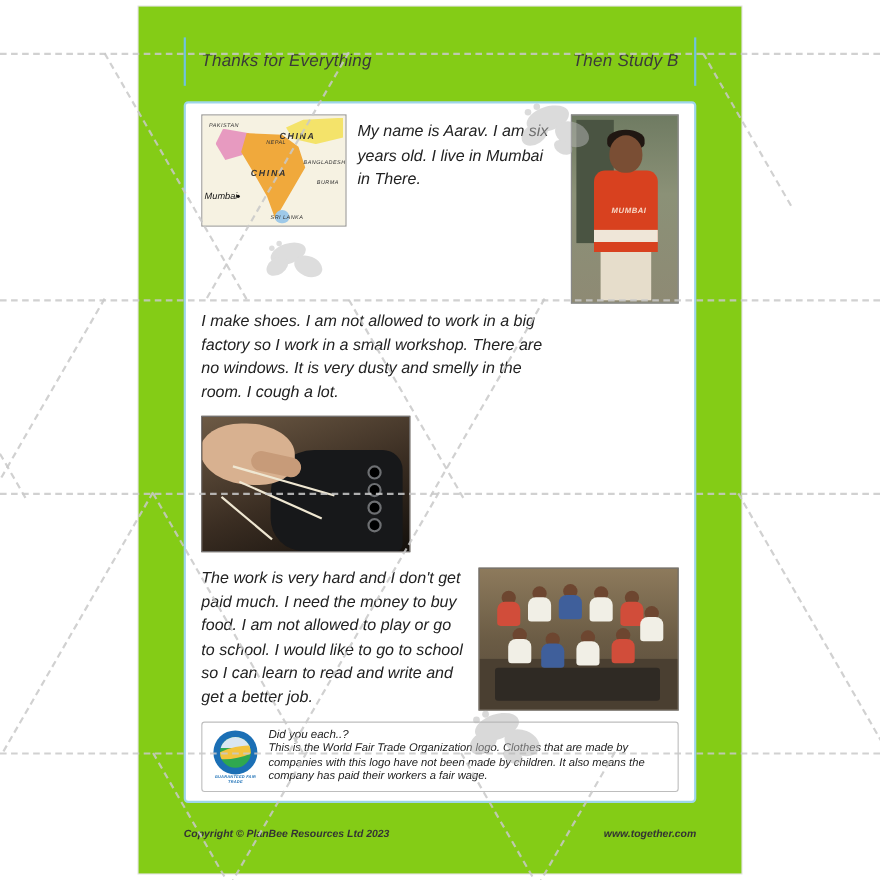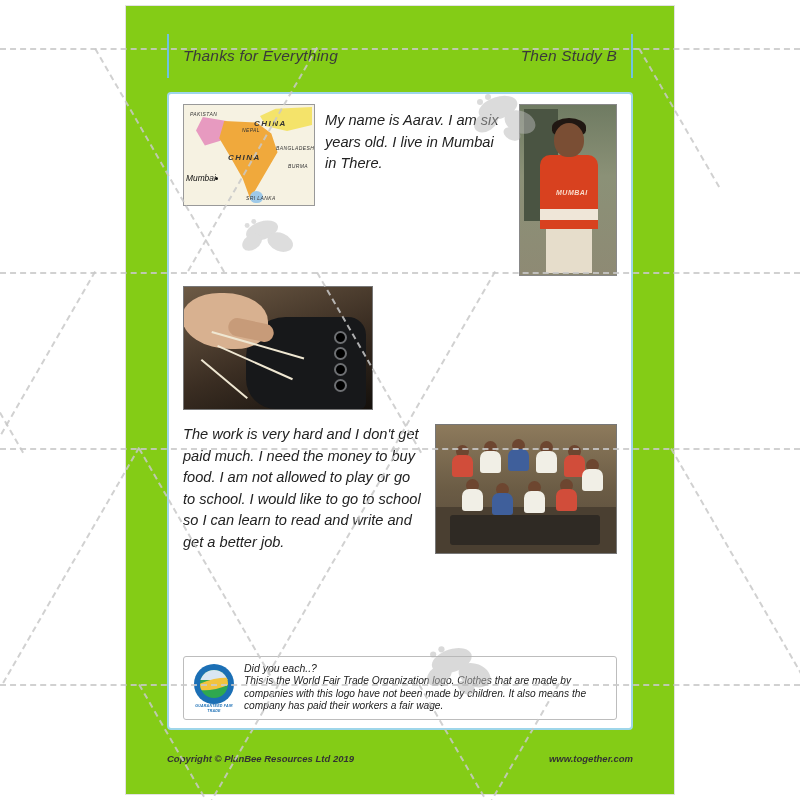--- a/index.html
+++ b/index.html
@@ -396,20 +396,21 @@
           <div class="boy-door"></div>
           <div class="boy-legs"></div>
           <div class="boy-body"></div>
           <div class="boy-stripe"></div>
           <div class="boy-hair"></div>
           <div class="boy-head"></div>
           <div class="boy-txt">MUMBAI</div>
         </div>
       </div>
 
+      <div class="body-text para2">I make shoes. I am not allowed to work in a big factory so I work in a small workshop. There are no windows. It is very dusty and smelly in the room. I cough a lot.</div>
 
       <div class="row2">
         <div class="sew-img">
           <div class="sew-bg"></div>
           <div class="sew-shoe"></div>
           <div class="sew-holes">
             <div class="sew-hole" style="top:0;"></div>
             <div class="sew-hole" style="top:16px;"></div>
             <div class="sew-hole" style="top:32px;"></div>
             <div class="sew-hole" style="top:48px;"></div>
@@ -483,21 +484,21 @@
         </div>
         <div class="dyk-body">
           <div class="dyk-title">Did you each..?</div>
           <div class="dyk-text">This is the World Fair Trade Organization logo. Clothes that are made by companies with this logo have not been made by children. It also means the company has paid their workers a fair wage.</div>
         </div>
       </div>
 
     </div>
 
     <div class="footer">
-      <div class="copyright">Copyright © PlanBee Resources Ltd 2019</div>
+      <div class="copyright">Copyright © PlanBee Resources Ltd 2023</div>
       <div class="weblink">www.together.com</div>
     </div>
 
   </div>
 
   <div class="wm-layer">
 
     <div class="wm-line" style="left:0px;   top:48px;  width:800px;"></div>
     <div class="wm-line" style="left:0px;   top:272px; width:800px;"></div>
     <div class="wm-line" style="left:0px;   top:448px; width:800px;"></div>

